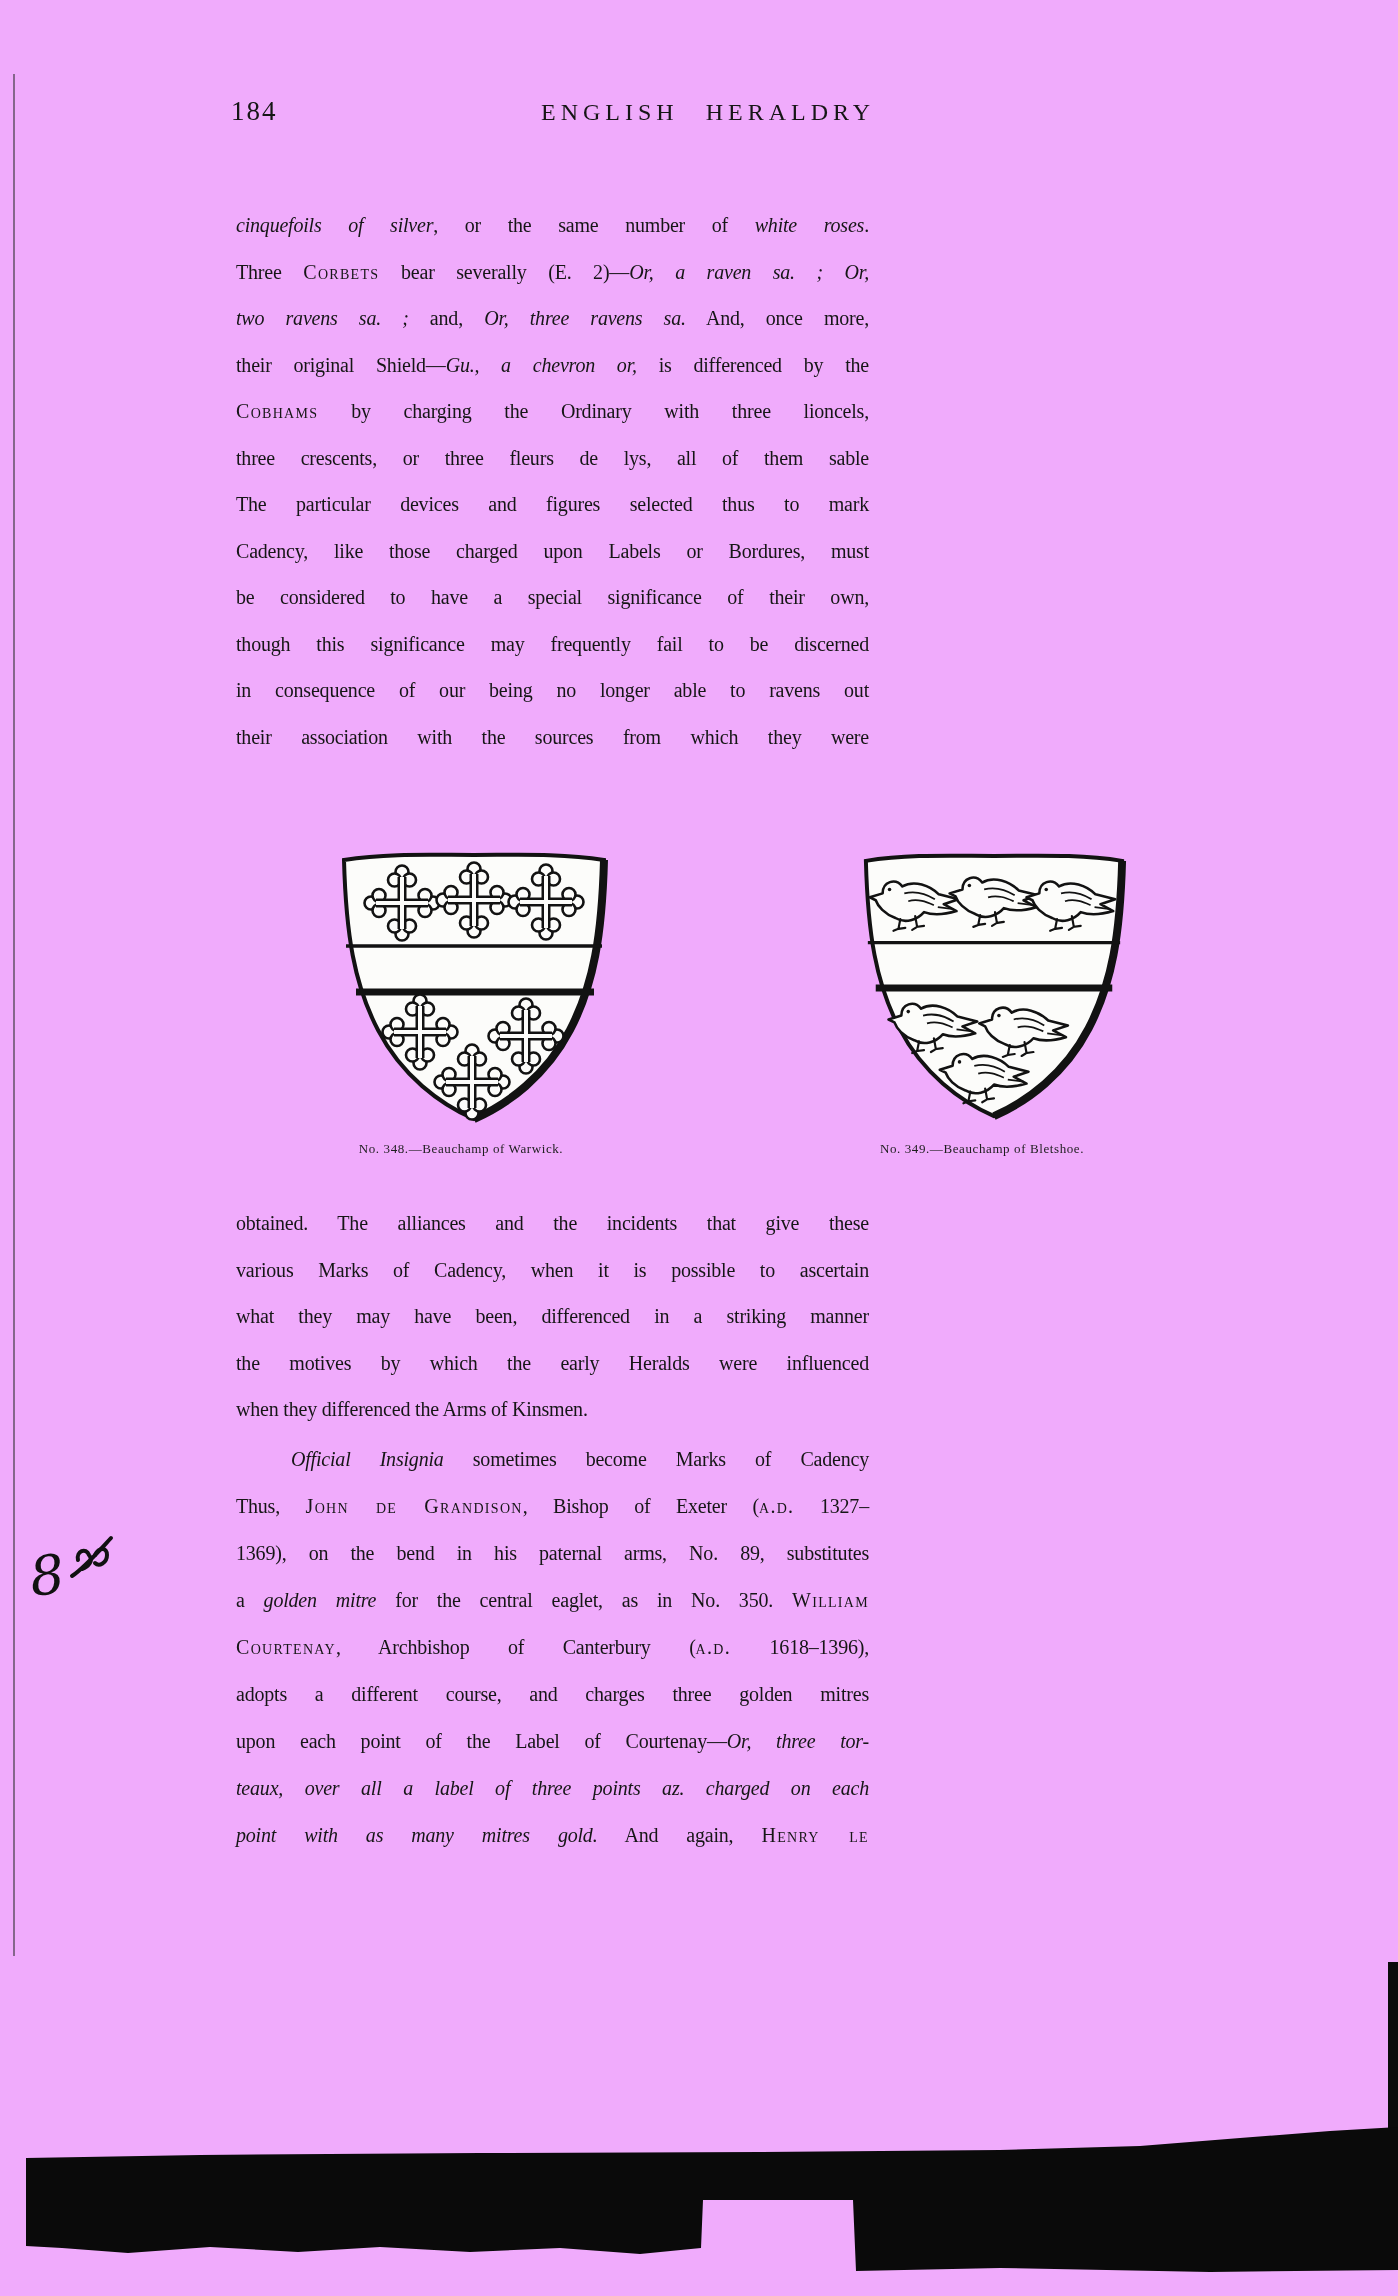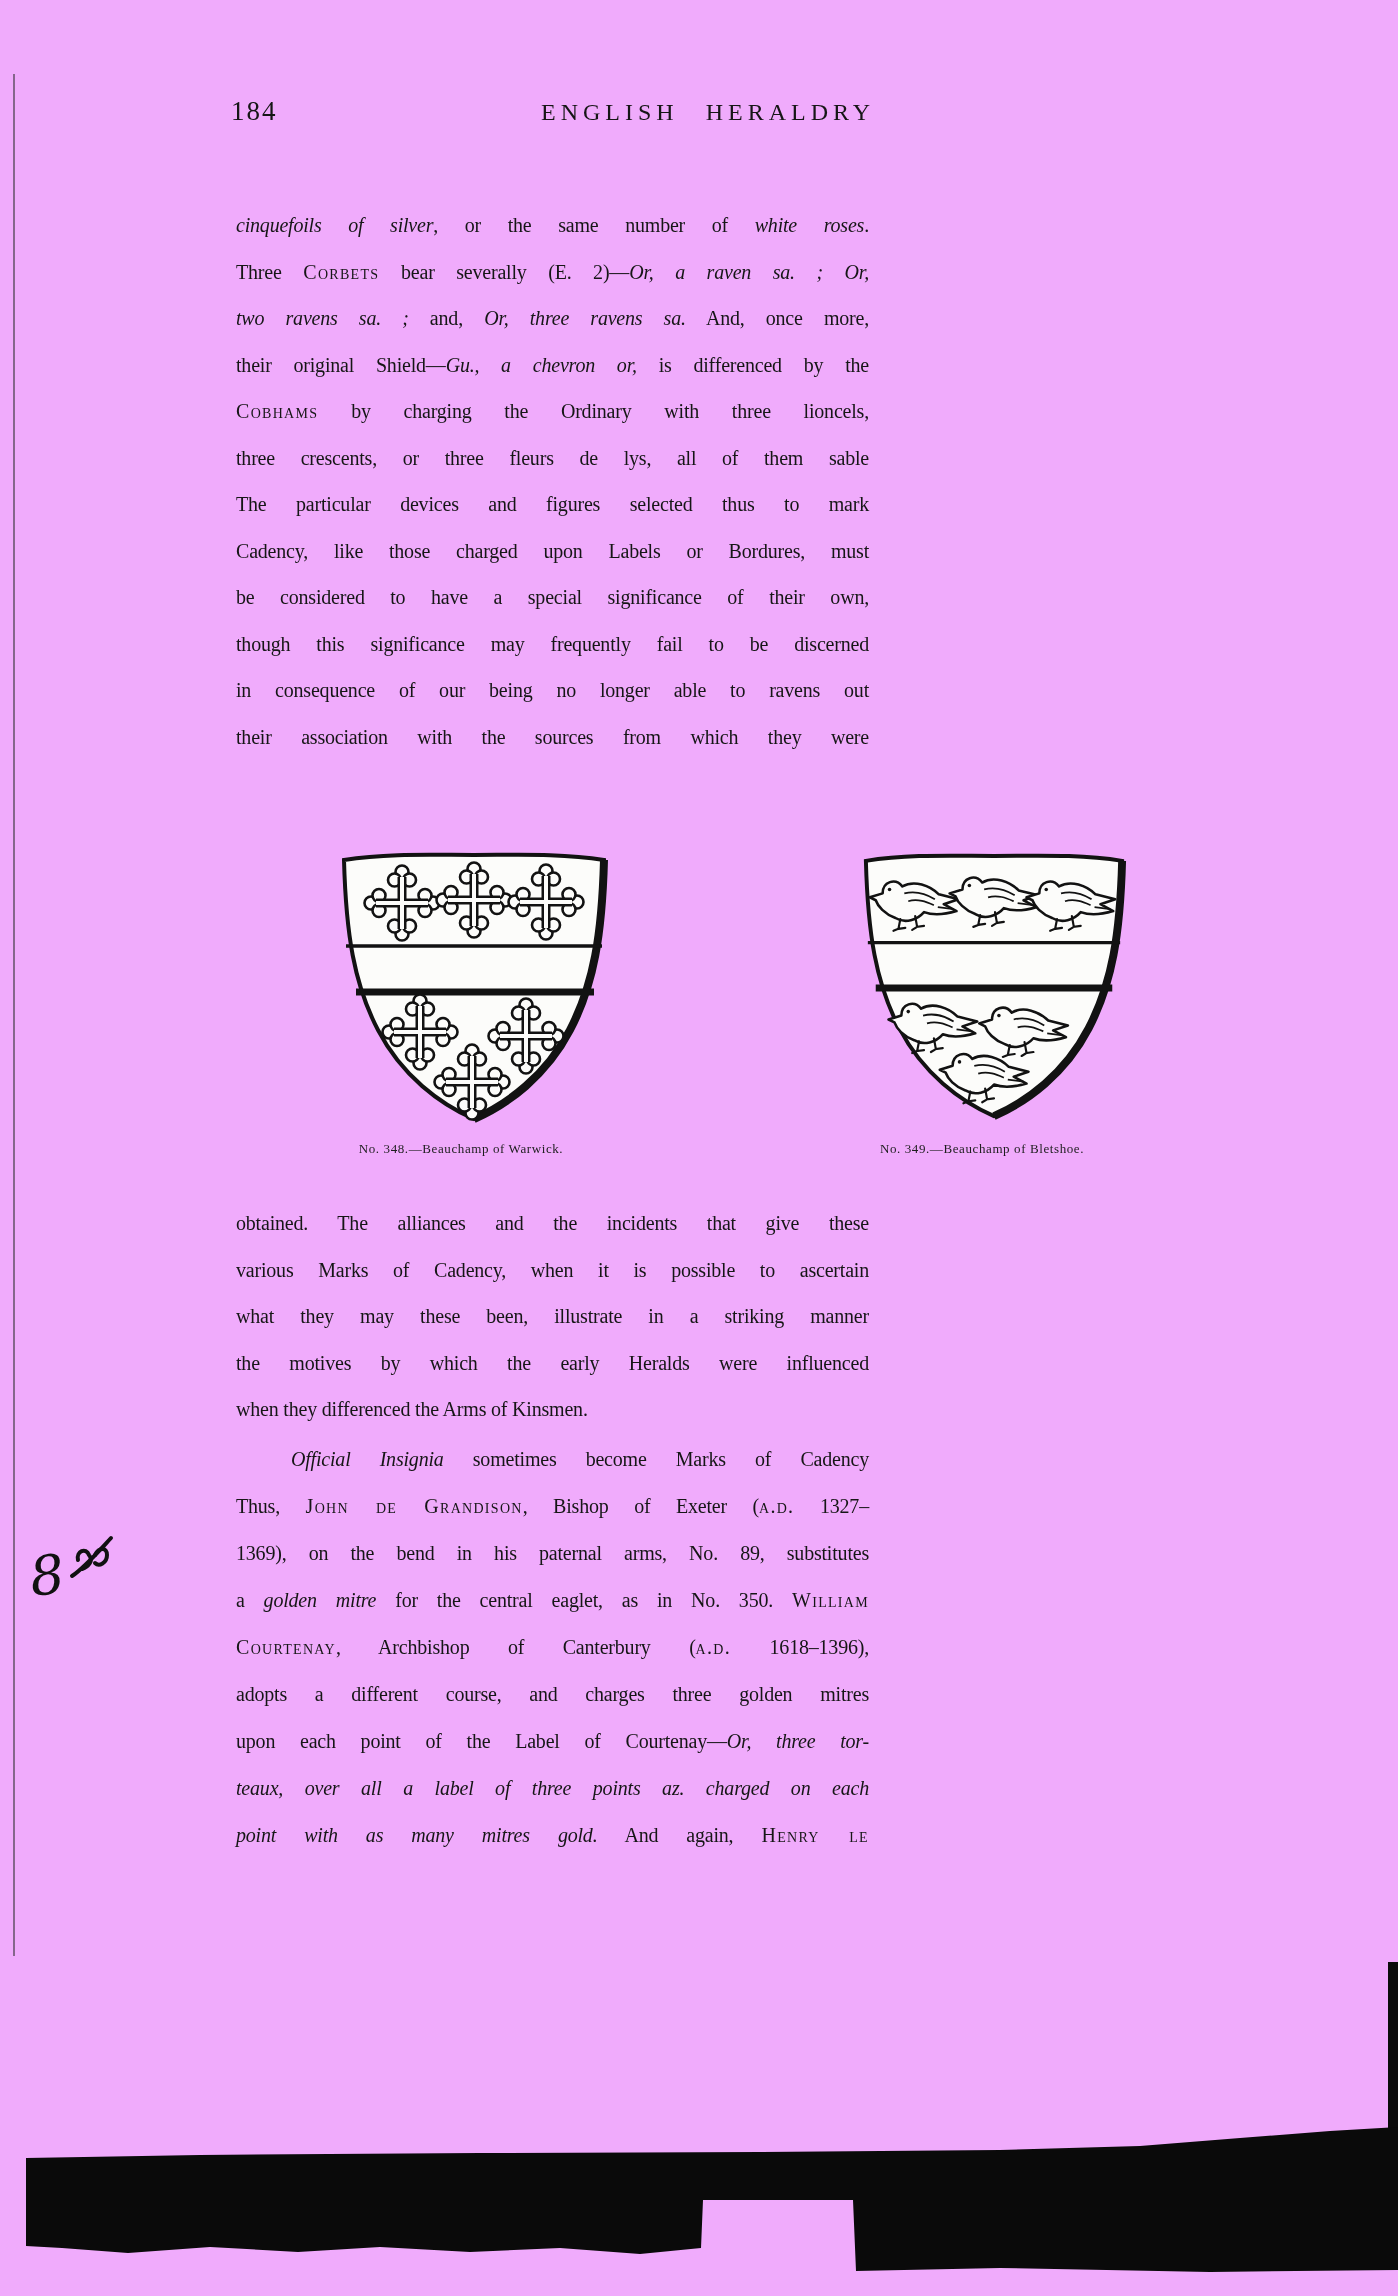--- a/index.html
+++ b/index.html
@@ -123,21 +123,21 @@
     <use href="#martlet" transform="translate(168,184)"></use>
     <use href="#martlet" transform="translate(128,231)"></use>
   </svg>
 
   <div class="caption cap1">No. 348.—Beauchamp of Warwick.</div>
   <div class="caption cap2">No. 349.—Beauchamp of Bletshoe.</div>
 
   <div class="para p2">
       <div class="line"><span>obtained. The alliances and the incidents that give these</span></div>
       <div class="line"><span>various Marks of Cadency, when it is possible to ascertain</span></div>
-      <div class="line"><span>what they may these been, illustrate in a striking manner</span></div>
+      <div class="line"><span>what they may have been, differenced in a striking manner</span></div>
       <div class="line"><span>the motives by which the early Heralds were influenced</span></div>
       <div class="line last"><span>when they differenced the Arms of Kinsmen.</span></div>
     </div>
   <div class="para p3">
       <div class="line" style="text-indent: 55px;"><span class="i">Official Insignia</span><span> sometimes become Marks of Cadency</span></div>
       <div class="line"><span>Thus, </span><span class="sc">John de Grandison</span><span>, Bishop of Exeter (</span><span class="sc">a.d.</span><span> 1327–</span></div>
       <div class="line"><span>1369), on the bend in his paternal arms, No. 89, substitutes</span></div>
       <div class="line"><span>a </span><span class="i">golden mitre</span><span> for the central eaglet, as in No. 350. </span><span class="sc">William</span></div>
       <div class="line"><span class="sc">Courtenay</span><span>, Archbishop of Canterbury (</span><span class="sc">a.d.</span><span> 1618–1396),</span></div>
       <div class="line"><span>adopts a different course, and charges three golden mitres</span></div>

